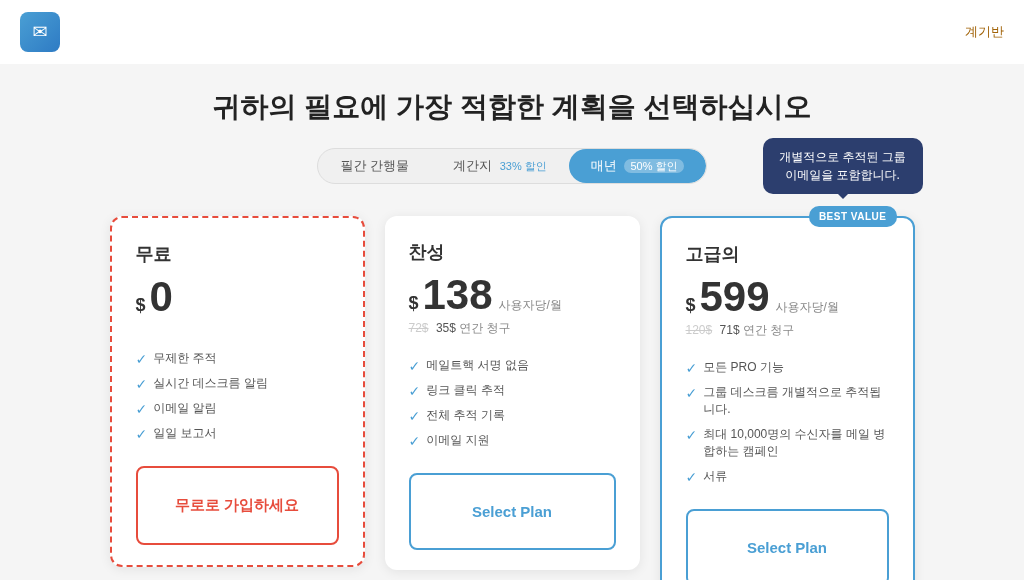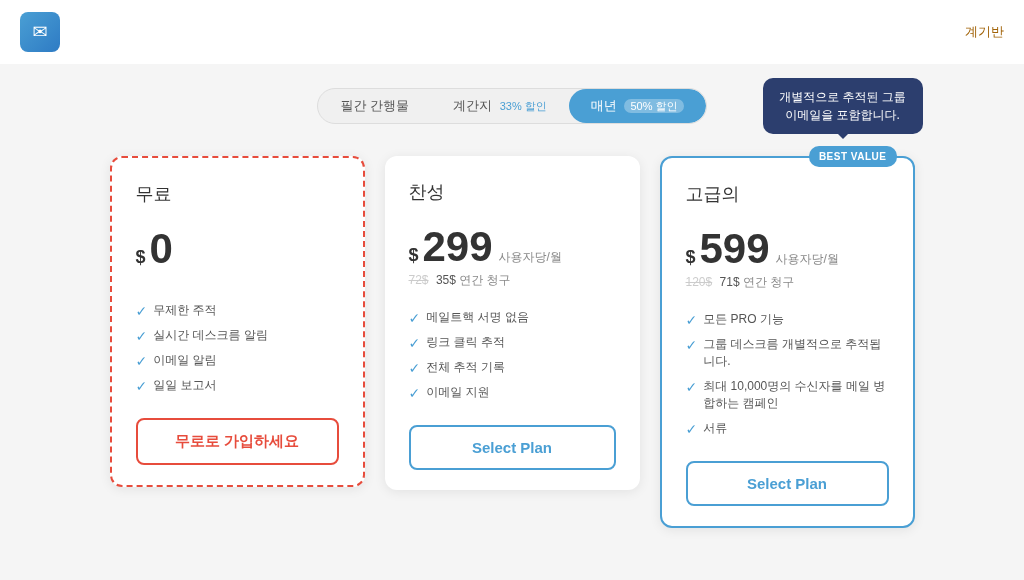--- a/index.html
+++ b/index.html
@@ -108,23 +108,23 @@
       color: white;
       font-size: 10px;
       font-weight: 700;
       padding: 5px 10px;
       border-radius: 10px;
       letter-spacing: 0.5px;
     }
 
     .plan-name {
       font-size: 18px;
-      font-weight: 400;
+      font-weight: 700;
       color: #333;
-      margin-bottom: 22px;
+      margin-bottom: 10px;
     }
 
     .plan-price {
       display: flex;
       align-items: baseline;
       gap: 4px;
       margin-bottom: 4px;
     }
 
     .currency {
@@ -178,21 +178,21 @@
 
     .check-icon {
       color: #4a9fd4;
       font-size: 14px;
       flex-shrink: 0;
       margin-top: 1px;
     }
 
     .action-btn {
       width: 100%;
-      padding: 12px;
+      padding: 28px;
       border-radius: 8px;
       font-size: 15px;
       font-weight: 600;
       cursor: pointer;
       text-align: center;
       border: 2px solid #4a9fd4;
     }
 
     .action-btn.outline-red {
       border: 2px solid #e74c3c;
@@ -235,20 +235,21 @@
 <body>
 
 <div class="top-bar">
   <div class="logo">
     <span>✉</span>
   </div>
   <span class="top-right">계기반</span>
 </div>
 
 <div class="main-content">
+  <h1 class="page-title">귀하의 필요에 가장 적합한 계획을 선택하십시오</h1>
 
   <div class="billing-toggle">
     <div class="toggle-option">필간 간행물</div>
     <div class="toggle-option">
       <span>계간지</span>
       <span style="color:#4a9fd4; margin-left:4px; font-size:11px;">33% 할인</span>
     </div>
     <div class="toggle-option active">
       <span>매년</span>
       <span style="margin-left:4px; font-size:11px; background:rgba(255,255,255,0.3); padding:1px 6px; border-radius:10px;">50% 할인</span>
@@ -282,21 +283,21 @@
             <span>일일 보고서</span>
           </li>
       </ul>
       <button class="action-btn outline-red">무로로 가입하세요</button>
     </div>
 
     <div class="plan-card">
       <div class="plan-name">찬성</div>
       <div class="plan-price">
         <span class="currency">$</span>
-        <span class="amount">299</span>
+        <span class="amount">138</span>
         <span class="per-unit">사용자당/월</span>
       </div>
       <div class="annual-price">
         <span class="strikethrough">72$</span>
         <span class="discounted">35$</span>
         <span>연간 청구</span>
       </div>
       <ul class="features-list">
         <li>
             <span class="check-icon">✓</span>

